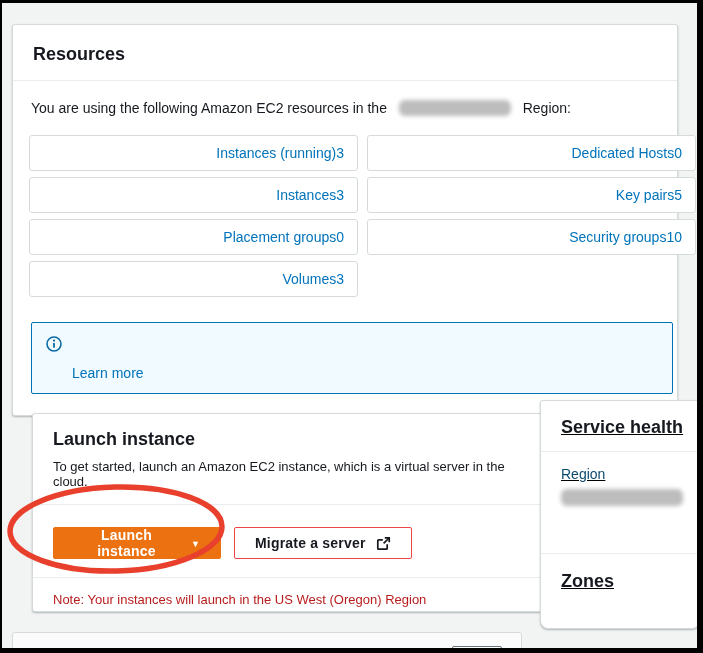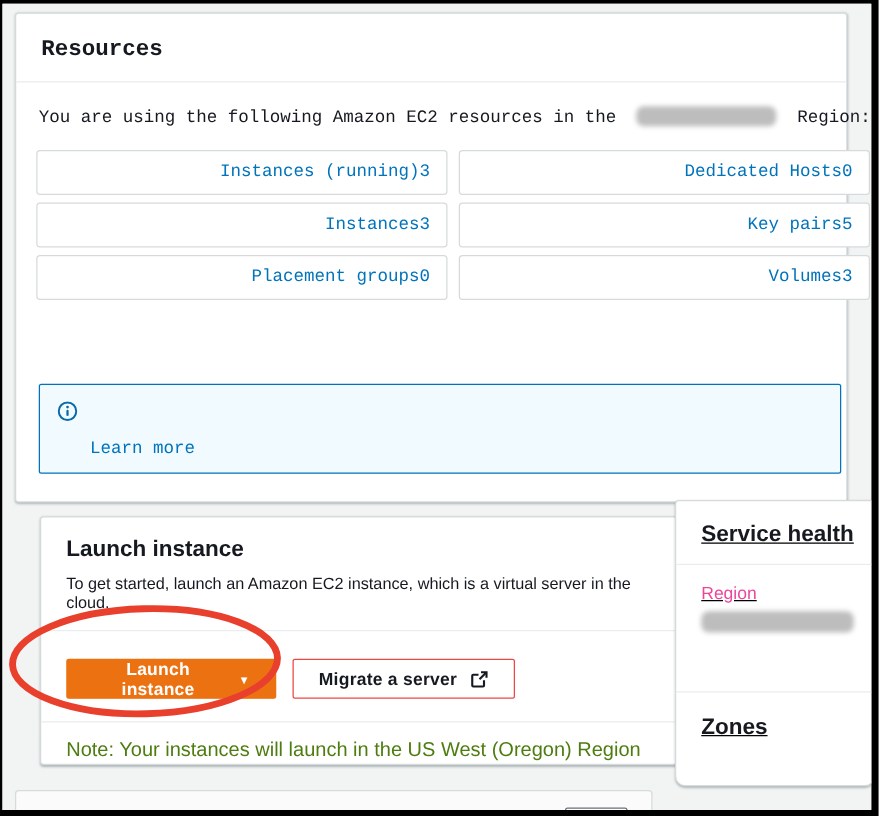--- a/index.html
+++ b/index.html
@@ -16,21 +16,21 @@
     background: #f2f3f3; overflow: hidden;
   }
 
   .panel {
     position: absolute; background: #fff;
     border: 1px solid #d5dbdb; border-radius: 3px;
     box-shadow: 0 1px 2px rgba(0,28,36,0.28);
   }
 
   
-  .resources-panel { left: 10px; top: 7px; width: 666px; height: 392px; font-family: Liberation Mono, monospace; }
+  .resources-panel { left: 10px; top: 21px; width: 666px; height: 392px; }
   .panel-header { padding: 19px 20px 15px 20px; border-bottom: 1px solid #eaeded; }
   .panel-title { font-size: 18px; font-weight: bold; color: #16191f; }
 
   .intro-line { padding: 19px 20px 0 18px; font-size: 14px; color: #16191f; white-space: nowrap; }
   .redacted {
     display: inline-block; vertical-align: middle;
     background: #bdbdbd; filter: blur(2px); border-radius: 6px;
   }
   .redacted-inline { width: 112px; height: 16px; margin: 0 8px 2px 8px; }
 
@@ -66,30 +66,30 @@
   .btn {
     height: 32px; display: inline-flex; align-items: center; justify-content: center;
     font-size: 14px; font-weight: bold; border-radius: 2px; cursor: pointer;
     padding: 0 20px; letter-spacing: .2px;
   }
   .btn-primary { background: #ec7211; color: #fff; border: 1px solid #ec7211; width: 168px; }
   .btn-caret { font-size: 9px; margin-left: 12px; position: relative; top: 1px; }
   .btn-normal { background: #fff; color: #16191f; border: 1px solid #ef4444; margin-left: 13px; }
   .btn-normal svg { margin-left: 10px; }
   .note-divider { border-top: 1px solid #eaeded; margin-top: 18px; }
-  .note-row { padding: 14px 20px 0 20px; font-size: 16px; color: #4d7c0f; }
+  .note-row { padding: 14px 20px 0 20px; font-size: 13px; color: #b91c1c; }
 
   .annotation-svg { position: absolute; left: 2px; top: 479px; pointer-events: none; z-index: 5; }
 
   
   .service-panel { left: 538px; top: 397px; width: 160px; height: 229px;
     border-radius: 3px 3px 8px 8px; overflow: hidden; text-decoration: underline; }
   .sh-header { padding: 16px 0 13px 20px; border-bottom: 1px solid #eaeded; }
   .sh-body { padding: 14px 0 0 20px; }
-  .sh-label { font-size: 14px; color: #ec4899; }
+  .sh-label { font-size: 14px; color: #0c4a6e; }
   .redacted-pill { width: 122px; height: 17px; margin-top: 7px; }
   .sh-divider { border-top: 1px solid #eaeded; margin-top: 47px; }
   .zones-head { padding: 17px 0 0 20px; }
 
   
   .bottom-partial-panel {
     position: absolute; left: 10px; top: 629px; width: 510px; height: 40px;
     background: #fbfbfb; border: 1px solid #d5dbdb; border-radius: 3px 3px 0 0;
   }
   .bottom-partial-box {
@@ -127,20 +127,24 @@
         <a>Instances</a>
         <a>3</a>
       </div>
       <div class="res-card">
         <a>Key pairs</a>
         <a>5</a>
       </div>
       <div class="res-card">
         <a>Placement groups</a>
         <a>0</a>
+      </div>
+      <div class="res-card">
+        <a>Security groups</a>
+        <a>10</a>
       </div>
       <div class="res-card">
         <a>Volumes</a>
         <a>3</a>
       </div>
       <div class="res-card cell-empty"></div>
     </div>
 
     <div class="info-banner">
       <div class="banner-row">

